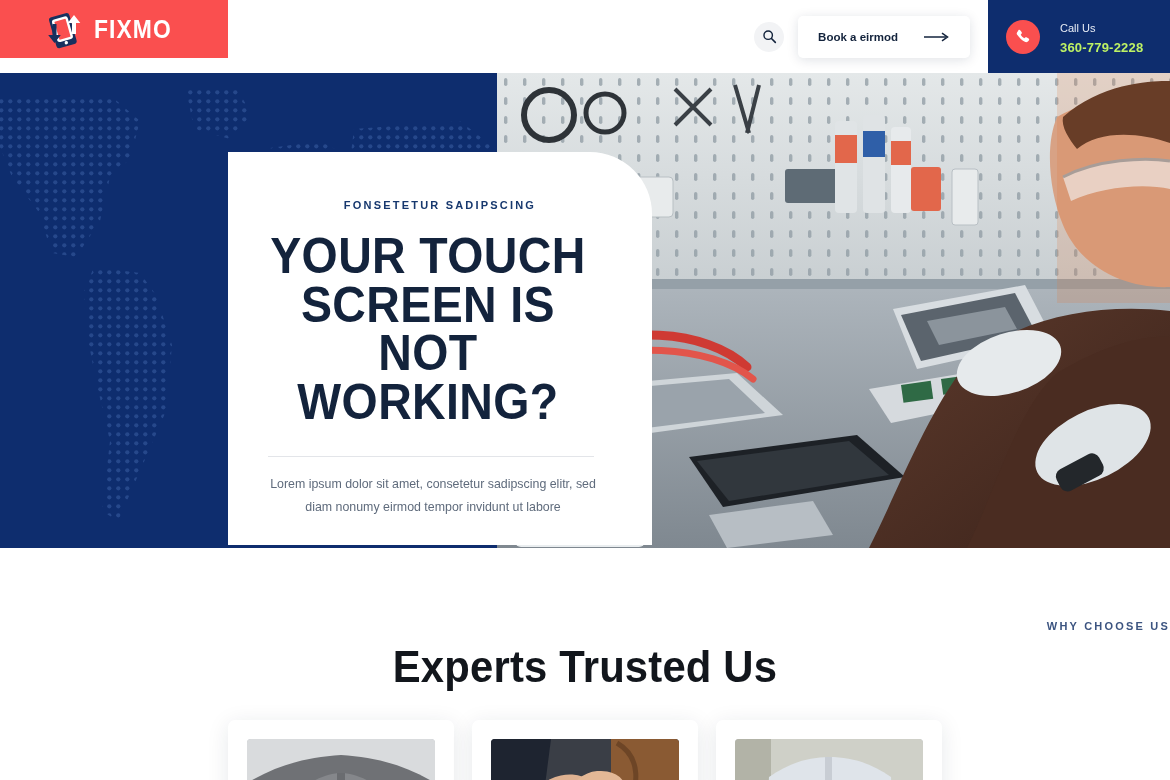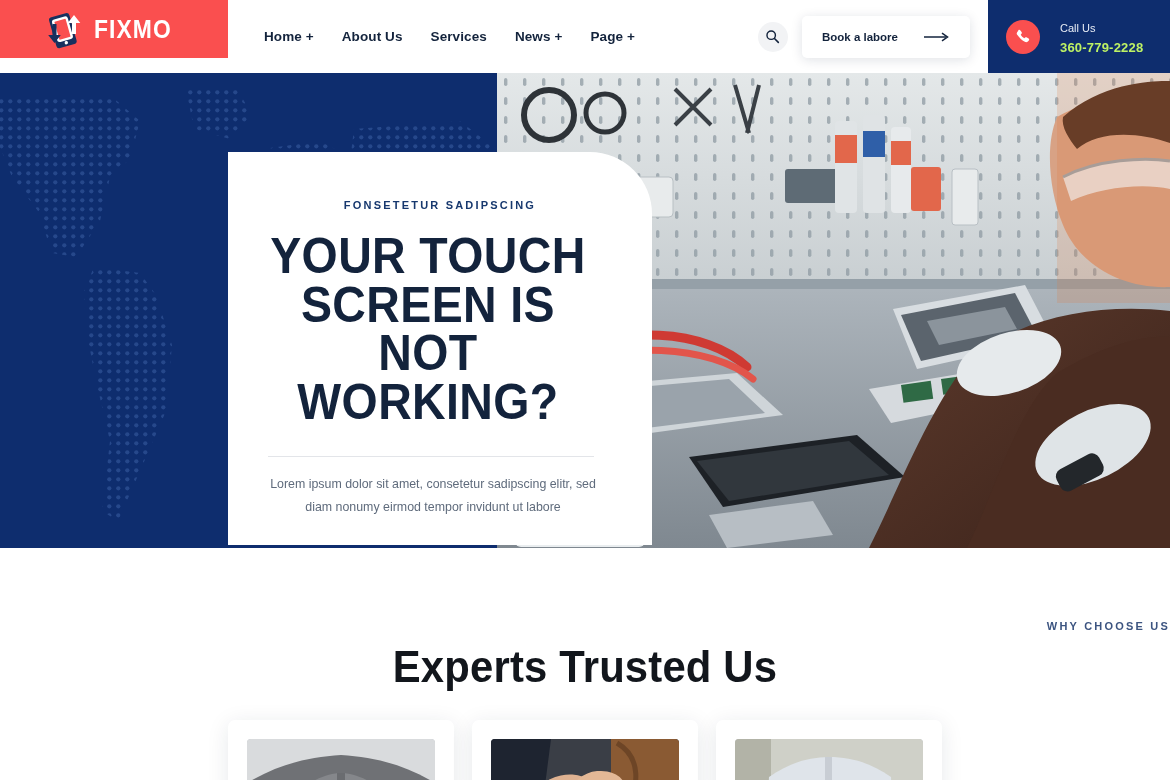--- a/index.html
+++ b/index.html
@@ -140,39 +140,32 @@
           <circle cx="17.5" cy="34.5" r="1.7" fill="#ffffff"></circle>
         </g>
         <path d="M7.5 16 L7.5 27 L3.2 27 L9.5 35 L15.8 27 L11.5 27 L11.5 16 Z" fill="#17305e"></path>
         <path d="M27 26 L27 15 L22.7 15 L29 7 L35.3 15 L31 15 L31 26 Z" fill="#ffffff"></path>
       </svg>
     </span>
     <span class="brand-text">FIXMO</span>
   </div>
 
   <div class="navzone">
-    <nav class="nav">
-      <span class="nav-item">Home +</span>
-      <span class="nav-item">About Us</span>
-      <span class="nav-item">Services</span>
-      <span class="nav-item">News +</span>
-      <span class="nav-item">Page +</span>
-    </nav>
 
     <span class="nav-spacer"></span>
 
     <div class="search-btn">
       <svg width="15" height="15" viewBox="0 0 16 16">
         <circle cx="6.6" cy="6.6" r="4.5" fill="none" stroke="#13233c" stroke-width="1.5"></circle>
         <line x1="10.1" y1="10.1" x2="14.2" y2="14.2" stroke="#13233c" stroke-width="1.7" stroke-linecap="round"></line>
       </svg>
     </div>
 
     <div class="book-btn-head">
-      <span class="lbl">Book a labore</span>
+      <span class="lbl">Book a eirmod</span>
       <span>
         <svg width="26" height="10" viewBox="0 0 26 10">
           <line x1="0" y1="5" x2="22" y2="5" stroke="#13233c" stroke-width="1.5"></line>
           <polyline points="18,1.2 23.5,5 18,8.8" fill="none" stroke="#13233c" stroke-width="1.5"></polyline>
         </svg>
       </span>
     </div>
   </div>
 
   <div class="callzone">

